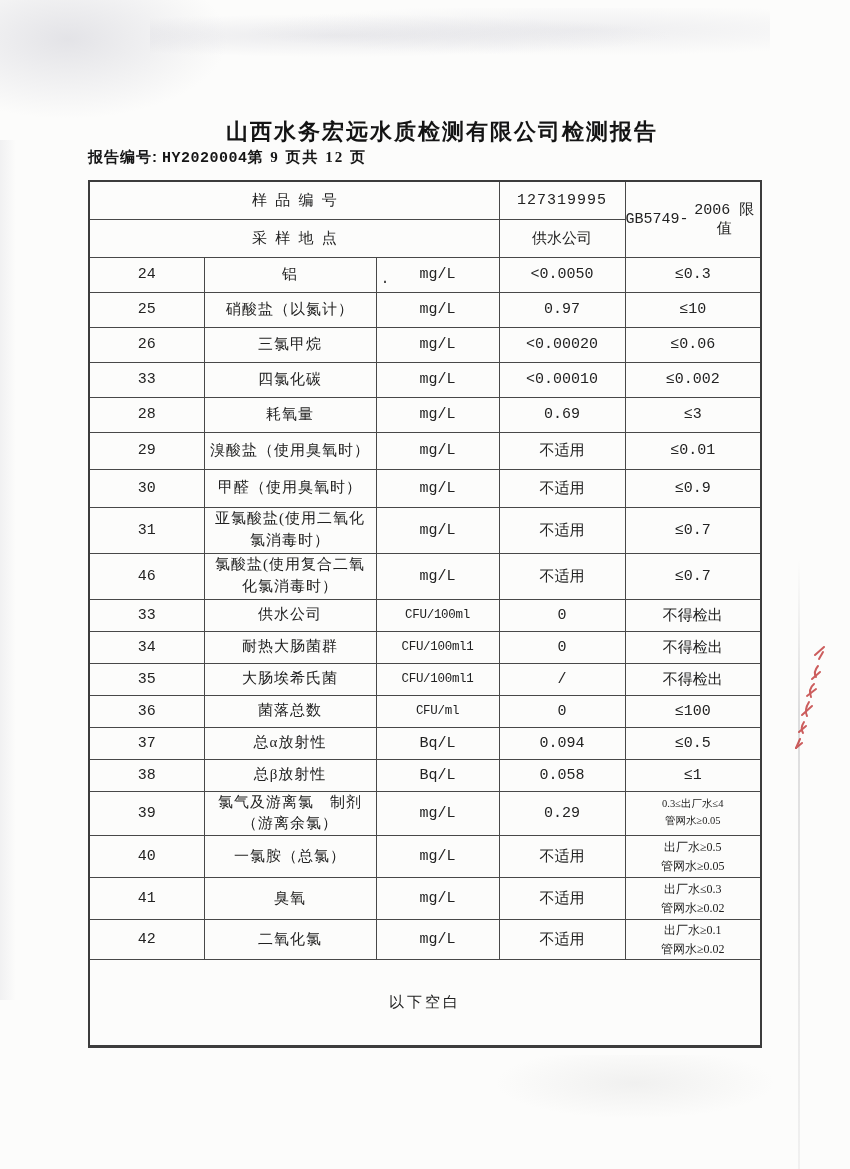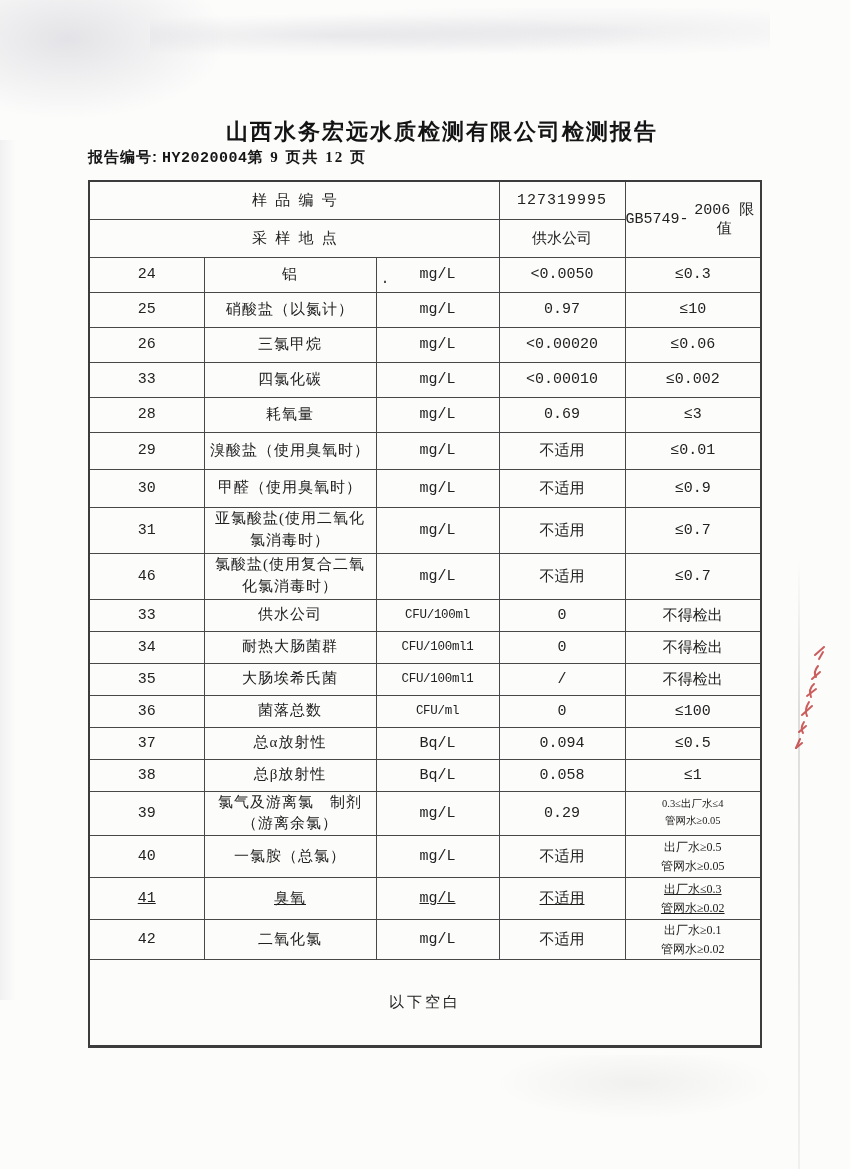--- a/index.html
+++ b/index.html
@@ -257,21 +257,21 @@
 管网水≥0.05</td>
         </tr>
         <tr style="height: 42px;">
           <td class="idx-cell">40</td>
           <td class="name-cell">一氯胺（总氯）</td>
           <td class="unit-cell">mg/L</td>
           <td class="value-cell">不适用</td>
           <td class="limit-cell lim-small">出厂水≥0.5
 管网水≥0.05</td>
         </tr>
-        <tr style="height: 42px; text-decoration: underline;">
+        <tr style="height: 42px;">
           <td class="idx-cell">41</td>
           <td class="name-cell">臭氧</td>
           <td class="unit-cell">mg/L</td>
           <td class="value-cell">不适用</td>
           <td class="limit-cell lim-small">出厂水≤0.3
 管网水≥0.02</td>
         </tr>
         <tr style="height: 40px;">
           <td class="idx-cell">42</td>
           <td class="name-cell">二氧化氯</td>

